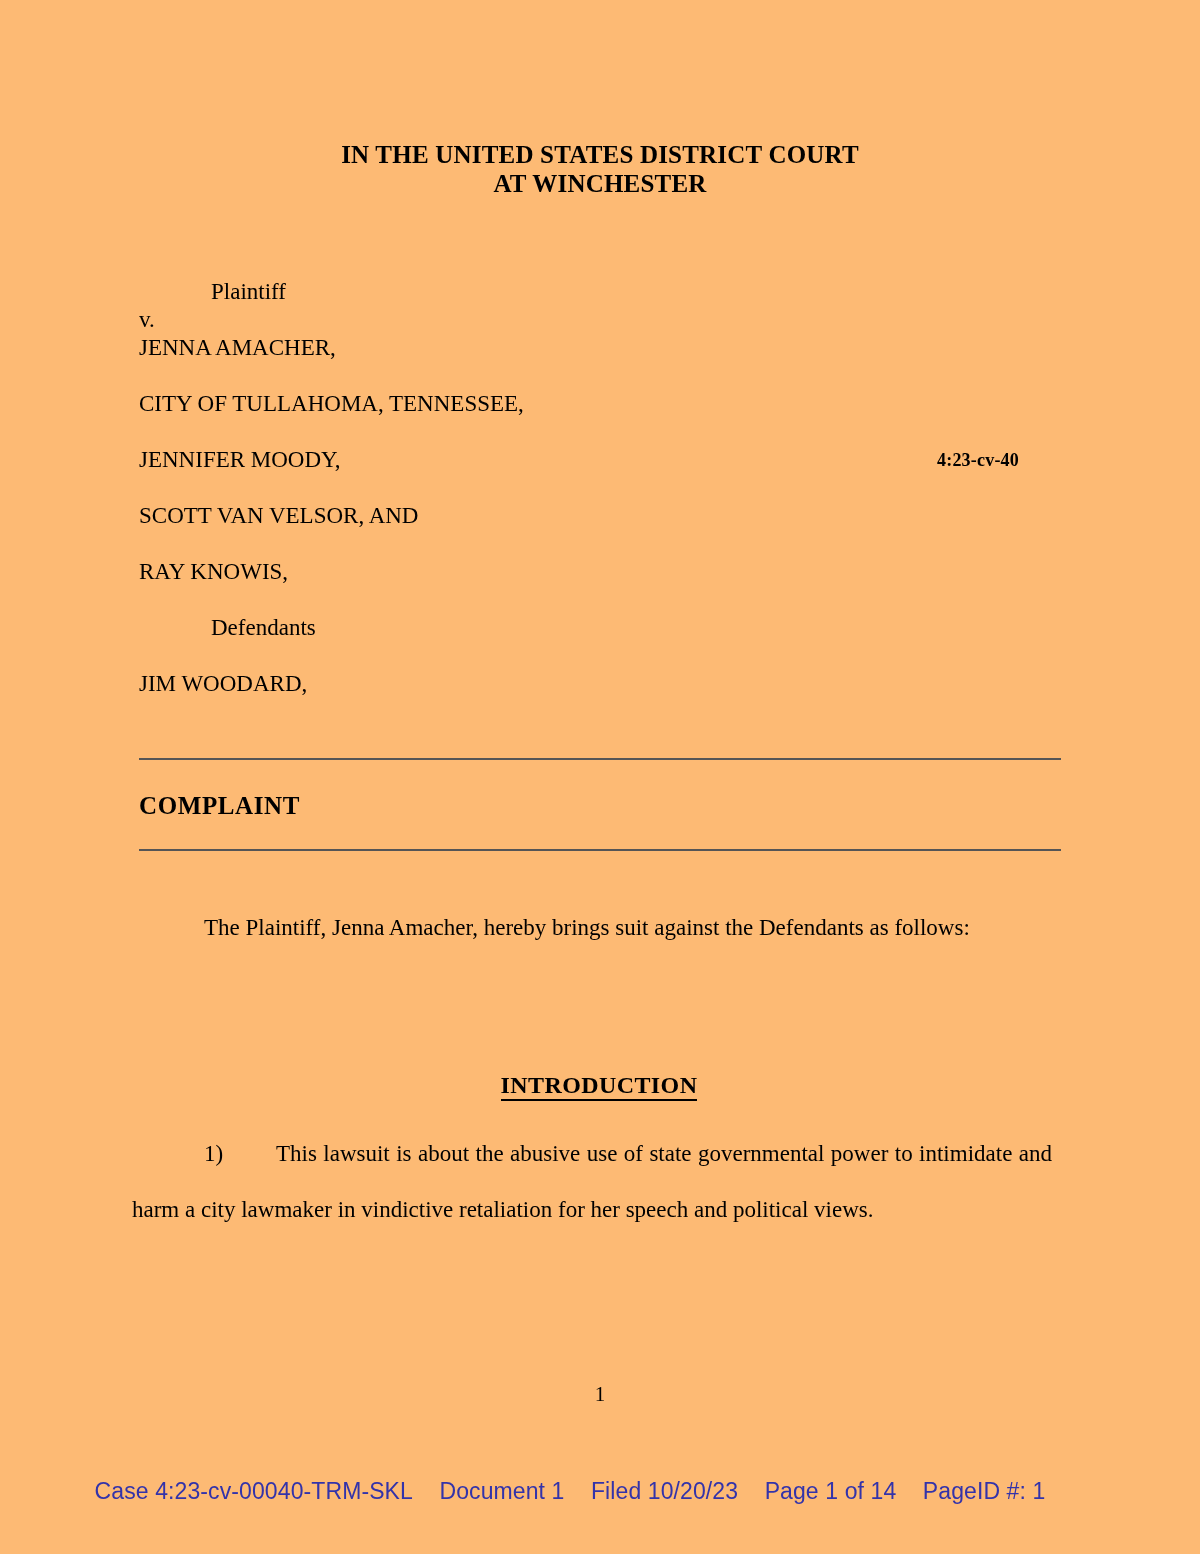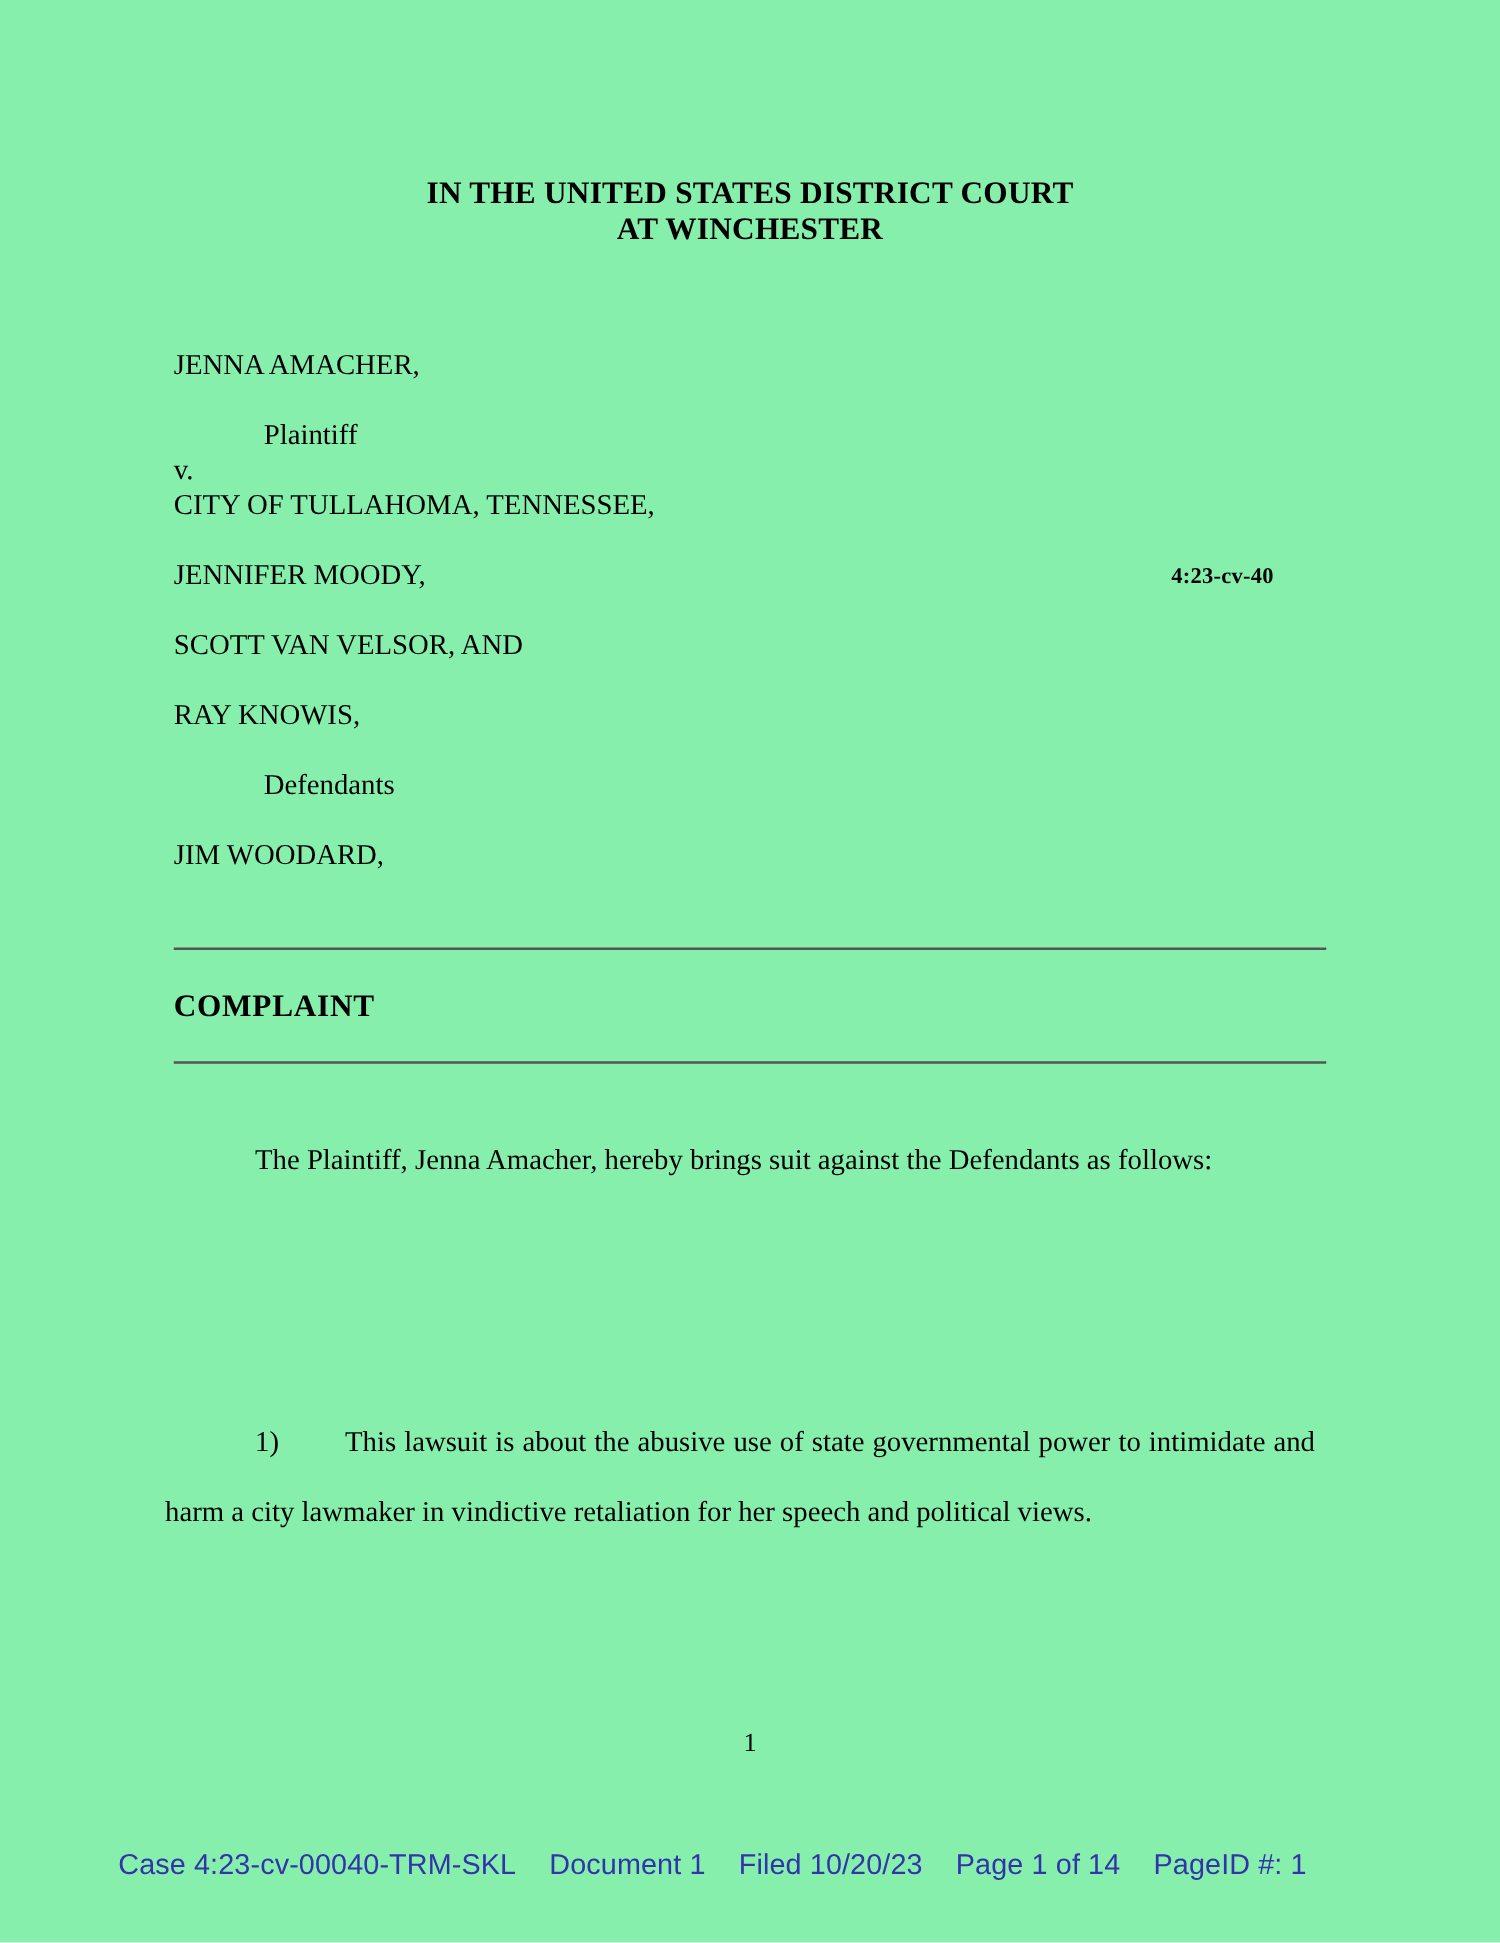--- a/index.html
+++ b/index.html
@@ -6,21 +6,21 @@
     margin: 0;
     padding: 0;
     background: #ffffff;
   }
 
   .page {
     position: relative;
     width: 1200px;
     height: 1554px;
     margin: 0 auto;
-    background: #86efac;
+    background: #fdba74;
     font-family: "Liberation Serif", "DejaVu Serif", serif;
     color: #000000;
     overflow: hidden;
   }
 
   
   .court-header {
     position: absolute;
     left: 139px;
     top: 140px;
@@ -156,26 +156,26 @@
 <div class="page">
 
   <div class="court-header">
     <div>IN THE UNITED STATES DISTRICT COURT</div>
     <div>AT WINCHESTER</div>
   </div>
 
   <div class="caption">
 
     <div class="caption-row">
-      <span class="party-name">JENNA AMACHER,</span>
-    </div>
-
-    <div class="caption-row">
       <span class="party-role">Plaintiff</span>
       <span class="vline">v.</span>
+    </div>
+
+    <div class="caption-row">
+      <span class="party-name">JENNA AMACHER,</span>
     </div>
 
     <div class="caption-row">
       <span class="party-name">CITY OF TULLAHOMA, TENNESSEE,</span>
     </div>
 
     <div class="caption-row">
       <span class="party-name">JENNIFER MOODY,</span>
       <span class="case-number">4:23-cv-40</span>
     </div>
@@ -197,20 +197,21 @@
     </div>
 
   </div>
 
   <div class="rule rule-top"></div>
   <div class="doc-title">COMPLAINT</div>
   <div class="rule rule-bottom"></div>
 
   <div class="body-text intro-para"><span class="indent"></span><span>The Plaintiff, Jenna Amacher, hereby brings suit against the Defendants as follows:</span></div>
 
+  <div class="section-heading"><span>INTRODUCTION</span></div>
 
   <div class="body-text numbered-para"><span class="num">1)</span><span>This lawsuit is about the abusive use of state governmental power to intimidate and harm a city lawmaker in vindictive retaliation for her speech and political views.</span></div>
 
   <div class="page-number">1</div>
 
   <div class="ecf-stamp">
     <span class="seg">Case 4:23-cv-00040-TRM-SKL</span>
     <span class="seg">Document 1</span>
     <span class="seg">Filed 10/20/23</span>
     <span class="seg">Page 1 of 14</span>

